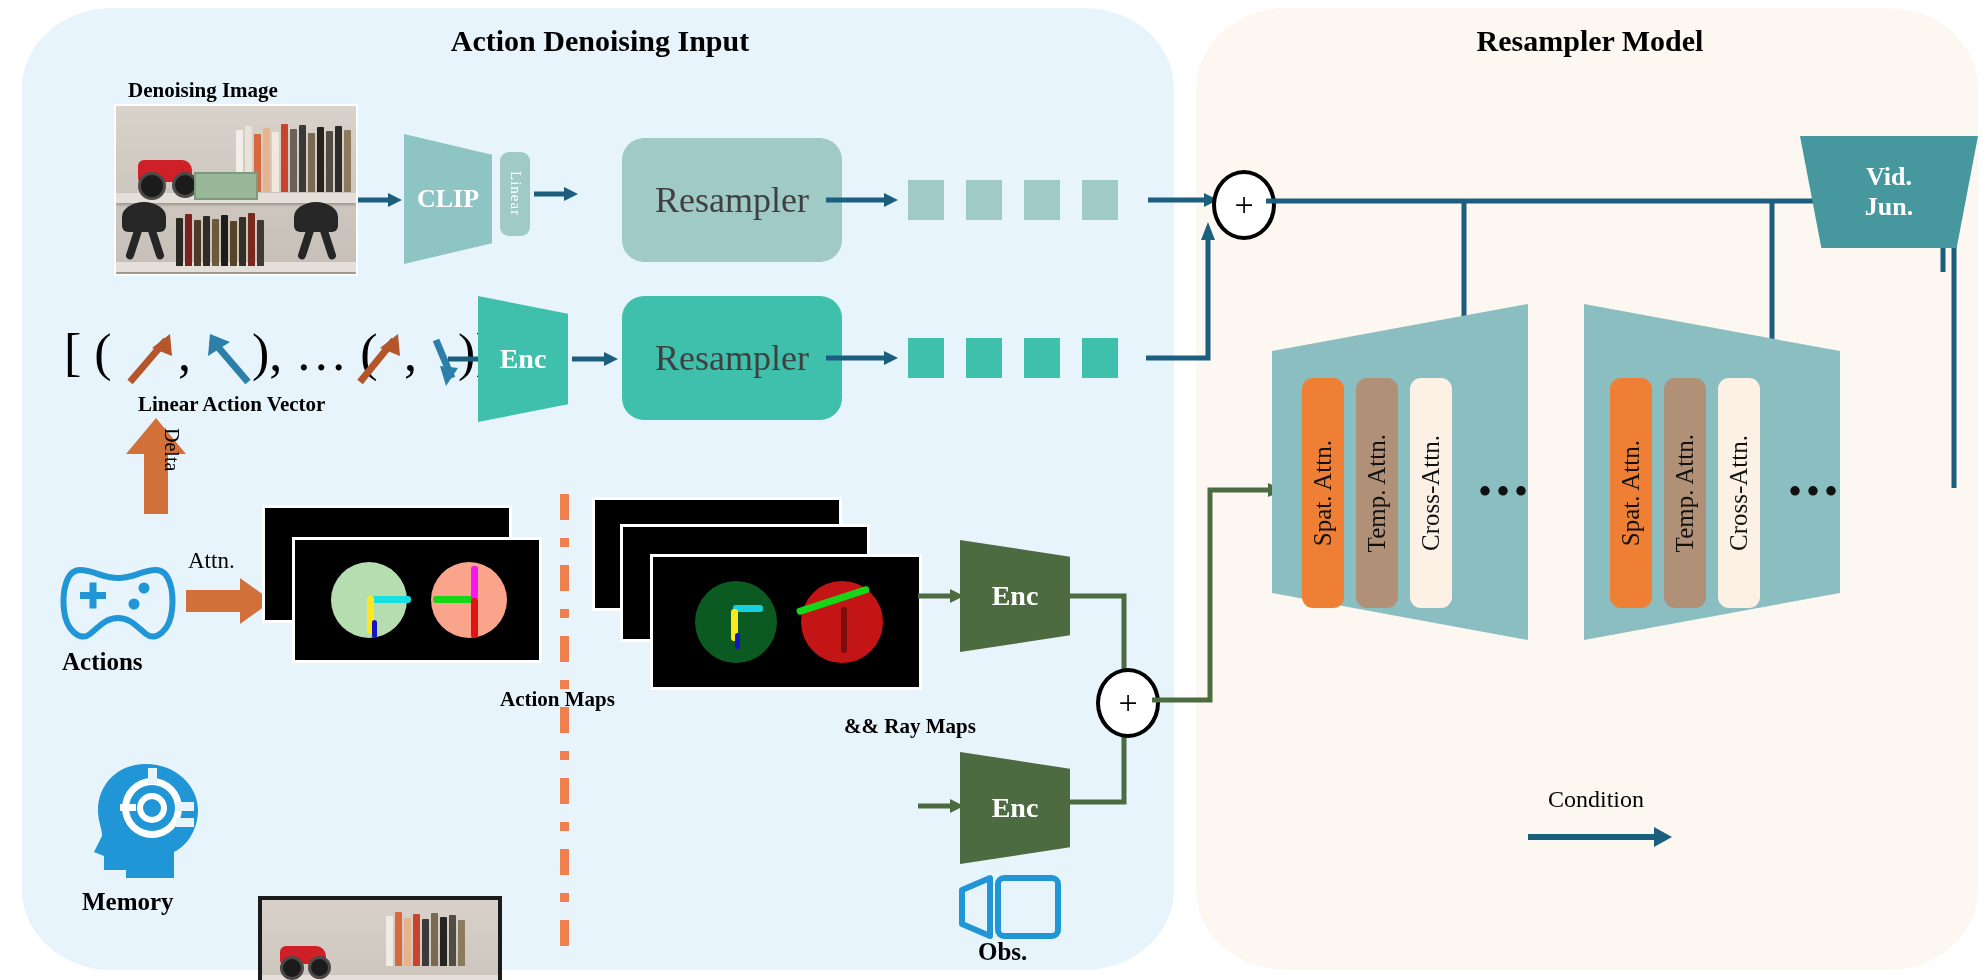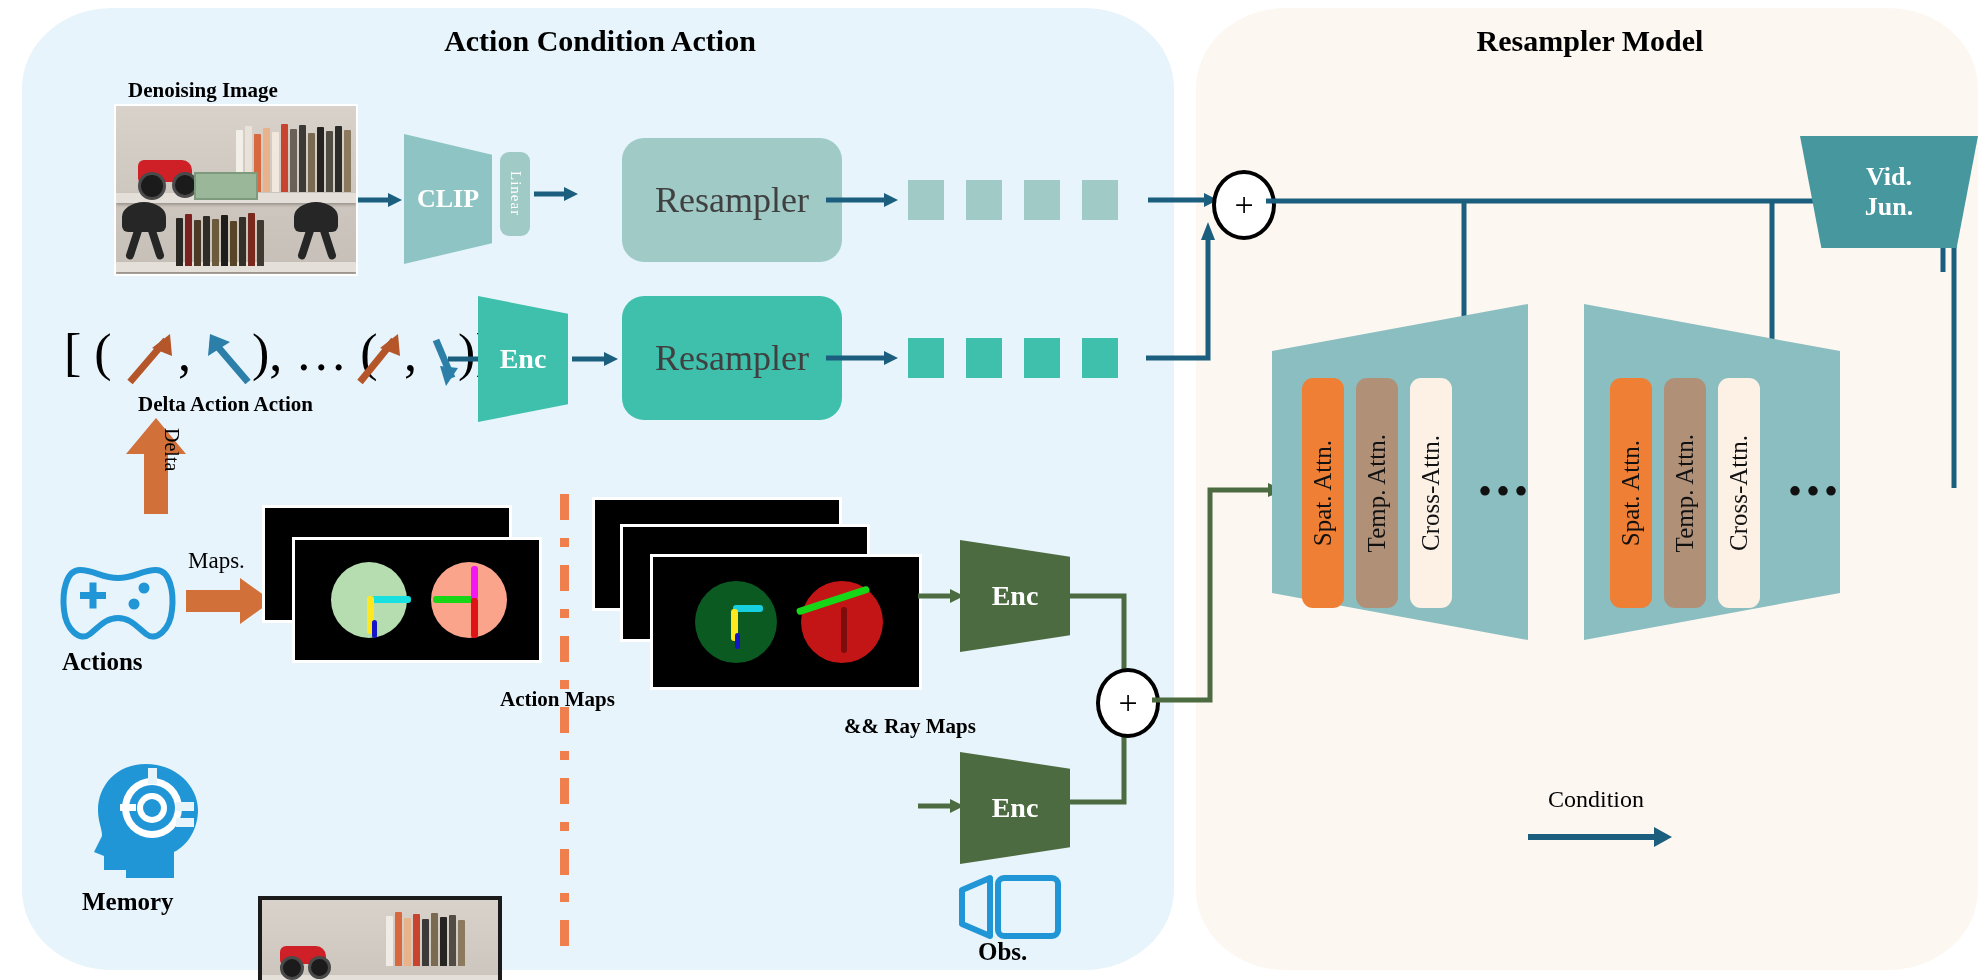--- a/index.html
+++ b/index.html
@@ -77,21 +77,21 @@
       #ef7f4c 44px 53px,transparent 53px 71px);}
   
   svg{overflow:visible;}
 </style>
 </head>
 <body>
 
 <div class="abs" id="panel-left"></div>
 <div class="abs" id="panel-right"></div>
 
-<div class="abs panel-title" style="left:300px;top:24px;width:600px;">Action Condition Action</div>
+<div class="abs panel-title" style="left:300px;top:24px;width:600px;">Action Denoising Input</div>
 <div class="abs panel-title" style="left:1300px;top:24px;width:580px;">Resampler Model</div>
 
 <div class="abs lbl" style="left:128px;top:78px;font-size:21px;">Denoising Image</div>
 
 <div class="abs photo" style="left:114px;top:104px;width:240px;height:168px;border:2px solid #fff;">
   <div class="shelf-bg"></div>
   <div class="shelf-line" style="top:52%;"></div>
   <div class="shelf-line" style="top:93%;"></div>
 
   <div class="books" style="left:120px;top:16px;height:70px;">
@@ -192,21 +192,21 @@
     <line x1="300" y1="62" x2="334" y2="20" stroke="#b5562a" stroke-width="7"></line>
     <polygon points="338,14 340,36 320,28" fill="#b5562a"></polygon>
     <text x="344" y="50" font-family="Liberation Serif, serif" font-size="52" fill="#000">,</text>
 
     <line x1="376" y1="20" x2="392" y2="58" stroke="#2b7fa8" stroke-width="7"></line>
     <polygon points="386,66 380,46 398,48" fill="#2b7fa8"></polygon>
     <text x="398" y="50" font-family="Liberation Serif, serif" font-size="52" fill="#000">)]</text>
   </svg>
 </div>
 
-<div class="abs lbl" style="left:138px;top:392px;font-size:21px;">Delta Action Action</div>
+<div class="abs lbl" style="left:138px;top:392px;font-size:21px;">Linear Action Vector</div>
 
 <svg class="abs" style="left:448px;top:349px;width:46px;height:20px;">
   <line x1="0" y1="10" x2="32" y2="10" stroke="#1b5e7e" stroke-width="5"></line>
   <polygon points="32,3 46,10 32,17" fill="#1b5e7e"></polygon>
 </svg>
 
 <div class="abs trap-enc" style="left:478px;top:296px;width:90px;height:126px;">
   <div class="trap-label" style="font-size:28px;">Enc</div>
 </div>
 
@@ -249,21 +249,21 @@
   <path d="M22,8 C8,8 4,30 6,48 C8,68 22,80 32,72 C42,64 48,56 60,56
            C72,56 78,64 88,72 C98,80 112,68 114,48 C116,30 112,8 98,8
            C84,8 76,16 60,16 C44,16 36,8 22,8 Z" fill="none" stroke="#2196d6" stroke-width="6"></path>
   <rect x="22" y="30" width="26" height="7" fill="#2196d6"></rect>
   <rect x="31.5" y="20.5" width="7" height="26" fill="#2196d6"></rect>
   <circle cx="86" cy="26" r="5.5" fill="#2196d6"></circle>
   <circle cx="76" cy="42" r="5.5" fill="#2196d6"></circle>
 </svg>
 <div class="abs lbl" style="left:62px;top:648px;font-size:25px;">Actions</div>
 
-<div class="abs lbl-reg" style="left:188px;top:548px;font-size:23px;">Maps.</div>
+<div class="abs lbl-reg" style="left:188px;top:548px;font-size:23px;">Attn.</div>
 <svg class="abs" style="left:186px;top:578px;width:86px;height:46px;">
   <polygon points="0,12 54,12 54,0 86,23 54,46 54,34 0,34" fill="#d2703a"></polygon>
 </svg>
 
 <div class="abs amap" style="left:262px;top:505px;width:244px;height:112px;"></div>
 <div class="abs amap" style="left:292px;top:537px;width:244px;height:120px;">
   <div class="disc" style="left:36px;top:22px;width:76px;height:76px;background:#b5ddb0;"></div>
   <div class="stick" style="left:74px;top:56px;width:42px;height:7px;background:#18e0e0;"></div>
   <div class="stick" style="left:72px;top:56px;width:7px;height:38px;background:#ffe81f;"></div>
   <div class="stick" style="left:77px;top:80px;width:5px;height:18px;background:#1515c8;"></div>

